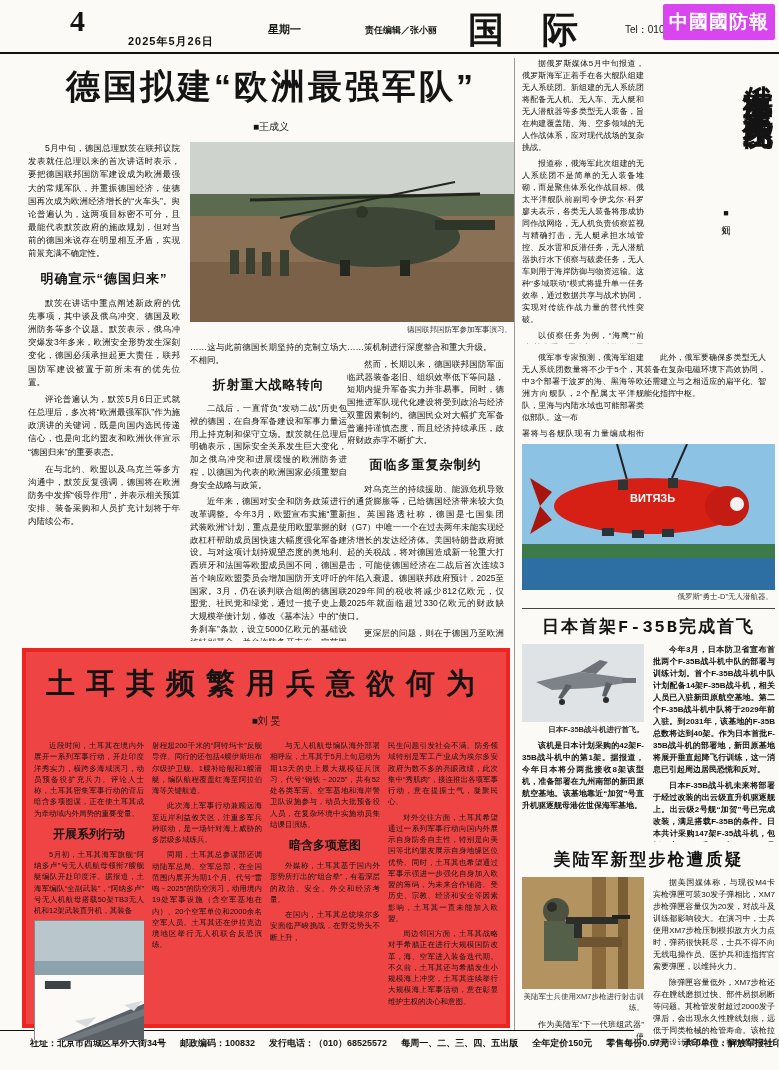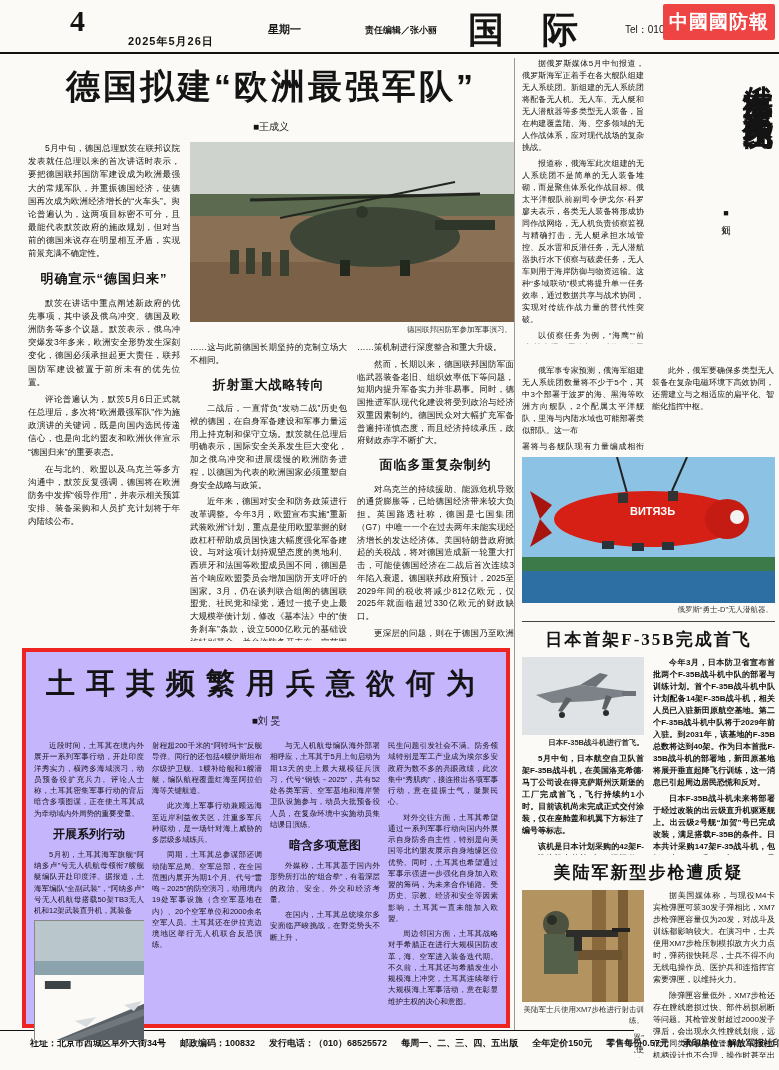--- a/index.html
+++ b/index.html
@@ -9,65 +9,65 @@
     font-family:"Liberation Sans","DejaVu Sans",sans-serif;
   }
   
   .hdr{position:absolute;left:0;top:0;width:779px;height:52px;border-bottom:2.5px solid #111;background:#fbfaf6;}
   .hdr .pno{position:absolute;left:70px;top:4px;font-family:"Liberation Serif","DejaVu Serif",serif;font-size:30px;font-weight:bold;}
   .hdr .date{position:absolute;left:128px;top:22px;font-size:11px;font-weight:bold;letter-spacing:1px;margin-top:12px;}
   .hdr .wk{position:absolute;left:268px;top:22px;font-size:11px;font-weight:bold;}
   .hdr .ed{position:absolute;left:365px;top:24px;font-size:9px;font-weight:bold;}
   .hdr .sec{position:absolute;left:468px;top:6px;font-size:36px;font-weight:bold;letter-spacing:14px;font-family:"Liberation Sans",sans-serif;}
   .hdr .tel{position:absolute;left:625px;top:23px;font-size:10px;}
-  .mast{position:absolute;right:4px;top:4px;width:112px;height:36px;background:#ef4444;color:#fff;
+  .mast{position:absolute;right:4px;top:4px;width:112px;height:36px;background:#d946ef;color:#fff;
         display:flex;align-items:center;justify-content:center;font-size:19px;font-weight:bold;
         font-family:"Liberation Serif","DejaVu Serif",serif;letter-spacing:1px;border-radius:2px;}
   
   .vline{position:absolute;left:514px;top:58px;width:1px;height:972px;background:#999;}
   .ftr{position:absolute;left:0;top:1030px;width:634px;height:40px;border-top:1.5px solid #111;background:#fbfaf6;}
   .ftr-row{display:flex;gap:14px;padding:6px 0 0 30px;font-size:9px;font-weight:bold;white-space:nowrap;}
   
   .col p{margin:0 0 4px 0;text-indent:2em;text-align:justify;}
   .subhead{font-size:13px;font-weight:bold;text-align:center;margin:8px 0;letter-spacing:1px;}
   .cap{font-size:7.5px;color:#333;text-align:right;}
   
   .germany{position:absolute;left:28px;top:56px;width:486px;height:590px;}
   .g-title{font-size:34px;font-weight:bold;text-align:center;letter-spacing:3px;margin-top:8px;}
   .byline{text-align:center;font-size:10px;margin:10px 0 8px 0;font-family:"Liberation Serif","DejaVu Serif",serif;}
   .g-body{display:flex;gap:10px;}
   .g-c1{width:152px;font-size:8.5px;line-height:1.55;height:500px;overflow:hidden;}
   .g-right{width:324px;}
   .g-photo{width:100%;height:180px;display:block;}
   .g-cap{text-align:right;margin:3px 2px 6px 0;}
-  .g-cols{display:flex;gap:10px;}
+  .g-cols{display:flex;}
   .g-c2,.g-c3{width:157px;font-size:8.5px;line-height:1.5;height:300px;overflow:hidden;}
   
-  .redbox{position:absolute;left:22px;top:648px;width:488px;height:380px;border:4px solid #ee2420;background:#c4b5fd;box-sizing:border-box;}
+  .redbox{position:absolute;left:22px;top:648px;width:488px;height:380px;border:4px solid #ee2420;background:#ef4444;box-sizing:border-box;}
   .t-title{font-size:29px;font-weight:bold;text-align:center;letter-spacing:11px;margin-top:12px;
            font-family:"Liberation Serif","DejaVu Serif",serif;}
   .t-body{display:flex;gap:8px;padding:4px 8px 0 8px;}
   .t-col{width:112px;font-size:7.5px;line-height:1.5;height:300px;overflow:hidden;}
   .t-sub{font-size:12px;font-weight:bold;text-align:center;margin:6px 0;}
   .ship-wrap{position:relative;width:162%;z-index:3;background:#fbfaf6;margin-top:4px;}
   .ship-photo{width:100%;height:128px;display:block;border:1px solid #888;}
   
   .rgt{position:absolute;left:522px;top:58px;width:253px;}
   .ru-top{display:flex;height:286px;overflow:hidden;}
   .ru-text{width:122px;font-size:8px;line-height:1.5;height:286px;overflow:hidden;}
   .ru-head-zone{width:131px;display:flex;justify-content:flex-end;gap:10px;}
   .ru-author{writing-mode:vertical-rl;font-size:9px;margin-top:150px;font-family:"Liberation Serif","DejaVu Serif",serif;}
   .ru-title{writing-mode:vertical-rl;font-size:30px;font-weight:bold;letter-spacing:4px;margin-top:4px;line-height:1.1;}
-  .ru-cols{display:flex;gap:8px;margin-top:21px;height:88px;overflow:hidden;}
+  .ru-cols{display:flex;margin-top:8px;height:88px;overflow:hidden;}
   .ru-c{width:122px;font-size:8px;line-height:1.5;}
   .sub-photo{width:100%;height:146px;display:block;margin-top:4px;}
   .sub-cap{text-align:right;margin:2px 2px 4px 0;}
   .rule{border:none;border-top:1px solid #444;margin:6px 0 4px 0;}
   .jp-title,.rf-title{font-size:17px;font-weight:bold;text-align:center;letter-spacing:2px;
-        font-family:Liberation Serif, serif;margin:6px 0;}
+        font-family:Liberation Mono, monospace;margin:6px 0;}
   .two{display:flex;gap:9px;}
   .half{width:122px;font-size:8px;line-height:1.5;overflow:hidden;}
   .jp-half{height:198px;font-weight:bold;}
   .rf-half{height:168px;}
   .jet-photo{width:100%;height:78px;display:block;}
   .rifle-photo{width:100%;height:112px;display:block;}
   .photo-cap{margin:2px 0 5px 0;}
   .p0{text-indent:0 !important;}
 </style>
 </head>
@@ -236,21 +236,20 @@
           <rect x="0" y="0" width="122" height="78" fill="#dfe3e6"></rect>
           <polygon points="14,38 58,28 104,34 110,38 70,44 30,46" fill="#7d8288"></polygon>
           <polygon points="58,28 78,16 86,18 74,30" fill="#6d7278"></polygon>
           <polygon points="44,40 36,54 40,55 50,42" fill="#5c6166"></polygon>
           <polygon points="84,38 80,52 84,53 90,40" fill="#5c6166"></polygon>
           <circle cx="40" cy="58" r="3" fill="#2b2b2b"></circle>
           <circle cx="84" cy="56" r="3" fill="#2b2b2b"></circle>
           <rect x="100" y="34" width="14" height="5" fill="#6d7278"></rect>
         </svg>
         <div class="cap photo-cap">日本F-35B战斗机进行首飞。</div>
-        <p>5月中旬，日本航空自卫队首架F-35B战斗机，在美国洛克希德·马丁公司设在得克萨斯州沃斯堡的工厂完成首飞，飞行持续约1小时。目前该机尚未完成正式交付涂装，仅在座舱盖和机翼下方标注了编号等标志。</p>
         <p>该机是日本计划采购的42架F-35B战斗机中的第1架。据报道，今年日本将分两批接收8架该型机，准备部署在九州南部的新田原航空基地。该基地靠近“加贺”号直升机驱逐舰母港佐世保海军基地。</p>
       </div>
       <div class="col half jp-half">
         <p>今年3月，日本防卫省宣布首批两个F-35B战斗机中队的部署与训练计划。首个F-35B战斗机中队计划配备14架F-35B战斗机，相关人员已入驻新田原航空基地。第二个F-35B战斗机中队将于2029年前入驻。到2031年，该基地的F-35B总数将达到40架。作为日本首批F-35B战斗机的部署地，新田原基地将展开垂直起降飞行训练，这一消息已引起周边居民恐慌和反对。</p>
         <p>日本F-35B战斗机未来将部署于经过改装的出云级直升机驱逐舰上。出云级2号舰“加贺”号已完成改装，满足搭载F-35B的条件。日本共计采购147架F-35战斗机，包括42架F-35B和105架F-35A，是美国之外F-35战斗机的最大用户。</p>
       </div>
     </div>
   </div>
 
   <div>

